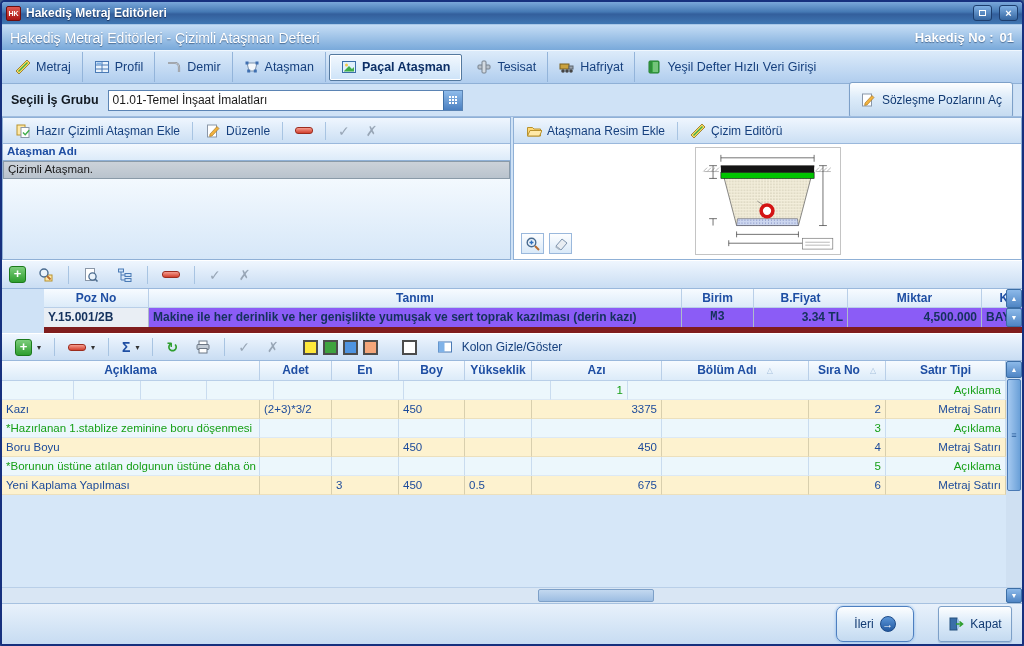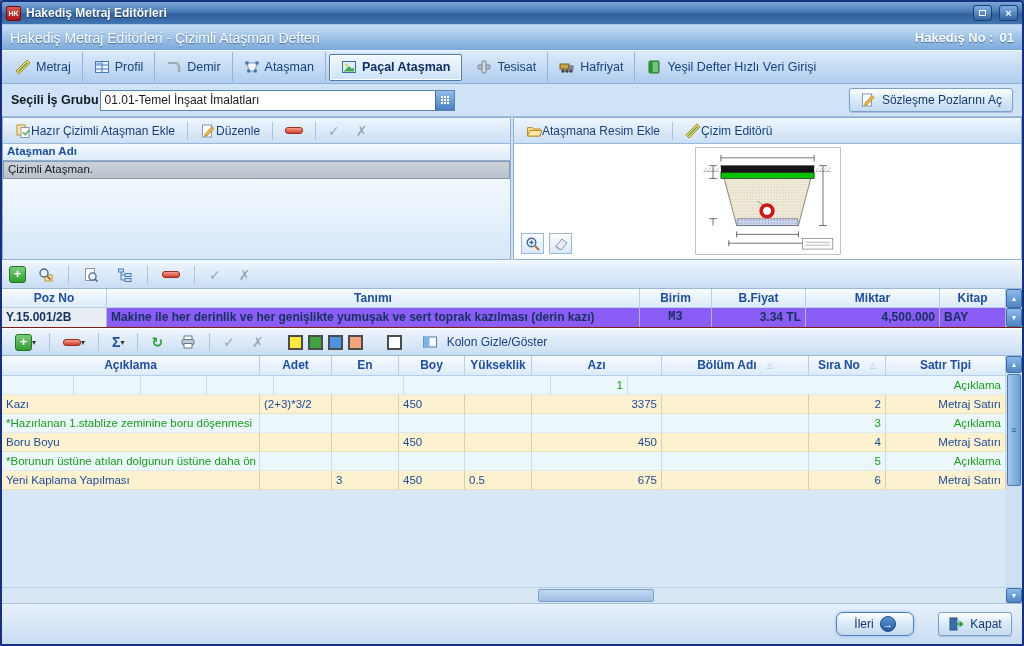--- a/index.html
+++ b/index.html
@@ -30,40 +30,40 @@
   .tabbar { height:34px; background:linear-gradient(#dcebfa,#b0cdee); border-top:1px solid #f0f7fe;
             border-bottom:1px solid #8fb0d6; display:flex; align-items:center; padding:0 2px; flex:0 0 auto; }
   .tab { display:flex; align-items:center; gap:5px; height:30px; padding:0 11px; border-right:1px solid #93b4da;
          color:#16407e; font-size:12.5px; white-space:nowrap; }
   .tab.active { background:linear-gradient(#f2f8fe,#cde3f8); border:1px solid #54799f; border-radius:2px;
                 font-weight:bold; height:27px; margin:0 3px; box-shadow:inset 0 0 0 1px #fff; color:#0d2f66; }
   .tab:last-child { border-right:none; }
   .i16 { width:16px; height:16px; display:inline-block; flex:0 0 auto; }
 
   
-  .grouprow { height:32px; background:#cfe2f6; display:flex; align-items:center; padding:0 9px; gap:1px; flex:0 0 auto; }
+  .grouprow { height:32px; background:#cfe2f6; display:flex; align-items:center; padding:0 9px; gap:9px; flex:0 0 auto; }
   .group-label { font-size:12.5px; font-weight:bold; color:#101820; }
   .combo { width:355px; height:21px; background:#fff; border:1px solid #5b84b4; display:flex; align-items:center; }
   .combo-text { flex:1; font-size:12px; color:#1a1a1a; padding:0 4px; white-space:nowrap; overflow:hidden; }
   .combo-btn { width:19px; height:19px; background:linear-gradient(#8fbceb,#4a7fc0); border-left:1px solid #3c6ea5;
                display:flex; align-items:center; justify-content:center; }
   .dots { width:2px; height:2px; background:#fff;
           box-shadow:3px 0 #fff,-3px 0 #fff,0 3px #fff,3px 3px #fff,-3px 3px #fff,0 -3px #fff,3px -3px #fff,-3px -3px #fff; }
-  .btn { display:flex; align-items:center; gap:6px; height:24px; padding:0 10px;
+  .btn { display:flex; align-items:center; gap:6px; height:36px; padding:0 10px;
          background:linear-gradient(#fdfeff,#dcebf9 45%,#c4daf0); border:1px solid #7da0c8; border-radius:3px;
          font-size:12px; color:#123a72; box-shadow:0 1px 1px rgba(40,80,130,.25); }
 
   
   .panels { height:144px; display:flex; flex:0 0 auto; border-top:1px solid #9fbcdf; }
   .panel { display:flex; flex-direction:column; border:1px solid #8fb0d6; background:#fff; }
   .panel.left  { width:509px; margin-right:2px; }
   .panel.right { flex:1; }
   .ptoolbar { height:26px; background:linear-gradient(#eff6fe,#cbdff4); border-bottom:1px solid #9ab8dc;
               display:flex; align-items:center; padding:0 6px; gap:4px; flex:0 0 auto; }
-  .tbtn { display:flex; align-items:center; padding:2px 6px; font-size:12px; color:#16407e; border-radius:2px; }
+  .tbtn { display:flex; align-items:center; gap:5px; padding:2px 6px; font-size:12px; color:#16407e; border-radius:2px; }
   .tsep { width:1px; height:18px; background:#a8c4e2; margin:0 2px; }
   .red-minus { width:18px; height:7px; border-radius:3px; background:linear-gradient(#f59c8e,#d2402e);
                border:1px solid #9c2c1e; display:inline-block; }
   .glyph { font-weight:bold; }
   .glyph.gray { color:#98a6b6; font-size:14px; }
   .list-header { height:17px; background:linear-gradient(#f4f9fe,#dcebf9); border-bottom:1px solid #8fb0d6;
                  color:#1e4ea3; font-weight:bold; font-size:11.5px; padding:1px 4px; flex:0 0 auto; }
   .list-row { height:18px; background:linear-gradient(#ccd2d9,#b9c3cd); border:1px solid #8a9aa8;
               font-size:11.5px; color:#1a1a1a; padding:1px 4px; flex:0 0 auto; }
   .list-rest { flex:1; background:linear-gradient(#f3f9fe,#d6e7f8); }
@@ -73,21 +73,21 @@
   .sqbtn { width:23px; height:21px; background:linear-gradient(#fdfeff,#d9e9f8); border:1px solid #9ab8dc;
            display:flex; align-items:center; justify-content:center; }
 
   
   .midtoolbar { height:29px; background:linear-gradient(#eff6fe,#c9ddf3); border-top:1px solid #fff;
                 border-bottom:1px solid #9ab8dc; display:flex; align-items:center; padding:0 7px; gap:6px; flex:0 0 auto; }
   .green-plus { width:17px; height:17px; background:linear-gradient(#7ccd7c,#2e9e2e); border:1px solid #1c7a1c;
                 border-radius:3px; color:#fff; font-weight:bold; font-size:13px; line-height:14px; text-align:center; }
 
   
-  .pozgrid { flex:0 0 auto; position:relative; border-bottom:1px solid #7f1d1d; }
+  .pozgrid { flex:0 0 auto; position:relative; border-bottom:6px solid #7f1d1d;margin-left:42px; }
   .pozhead, .pozrow { display:flex; height:19px; width:1004px; }
   .pozhead { background:linear-gradient(#f7fbff,#dcebf9); border-bottom:1px solid #b9cfe8; }
   .ph { font-size:12px; font-weight:bold; color:#1e4ea3; text-align:center; border-right:1px solid #b9cfe8;
         line-height:18px; overflow:hidden; white-space:nowrap; }
   .pozrow { background:#8b5cf6; font-size:12px; font-weight:bold; color:#14315c; }
   .pc { border-right:1px solid #aebbca; line-height:18px; padding:0 4px; overflow:hidden; white-space:nowrap; }
   .pw-poz{width:105px} .pw-tan{flex:1} .pw-birim{width:72px} .pw-bf{width:94px} .pw-mik{width:134px} .pw-kitap{width:66px}
   .pc.pw-poz { background:#e9eef4; }
   .pc.pw-birim { text-align:center;font-family:Liberation Mono, monospace; }
   .pc.pw-bf, .pc.pw-mik { text-align:right; }

